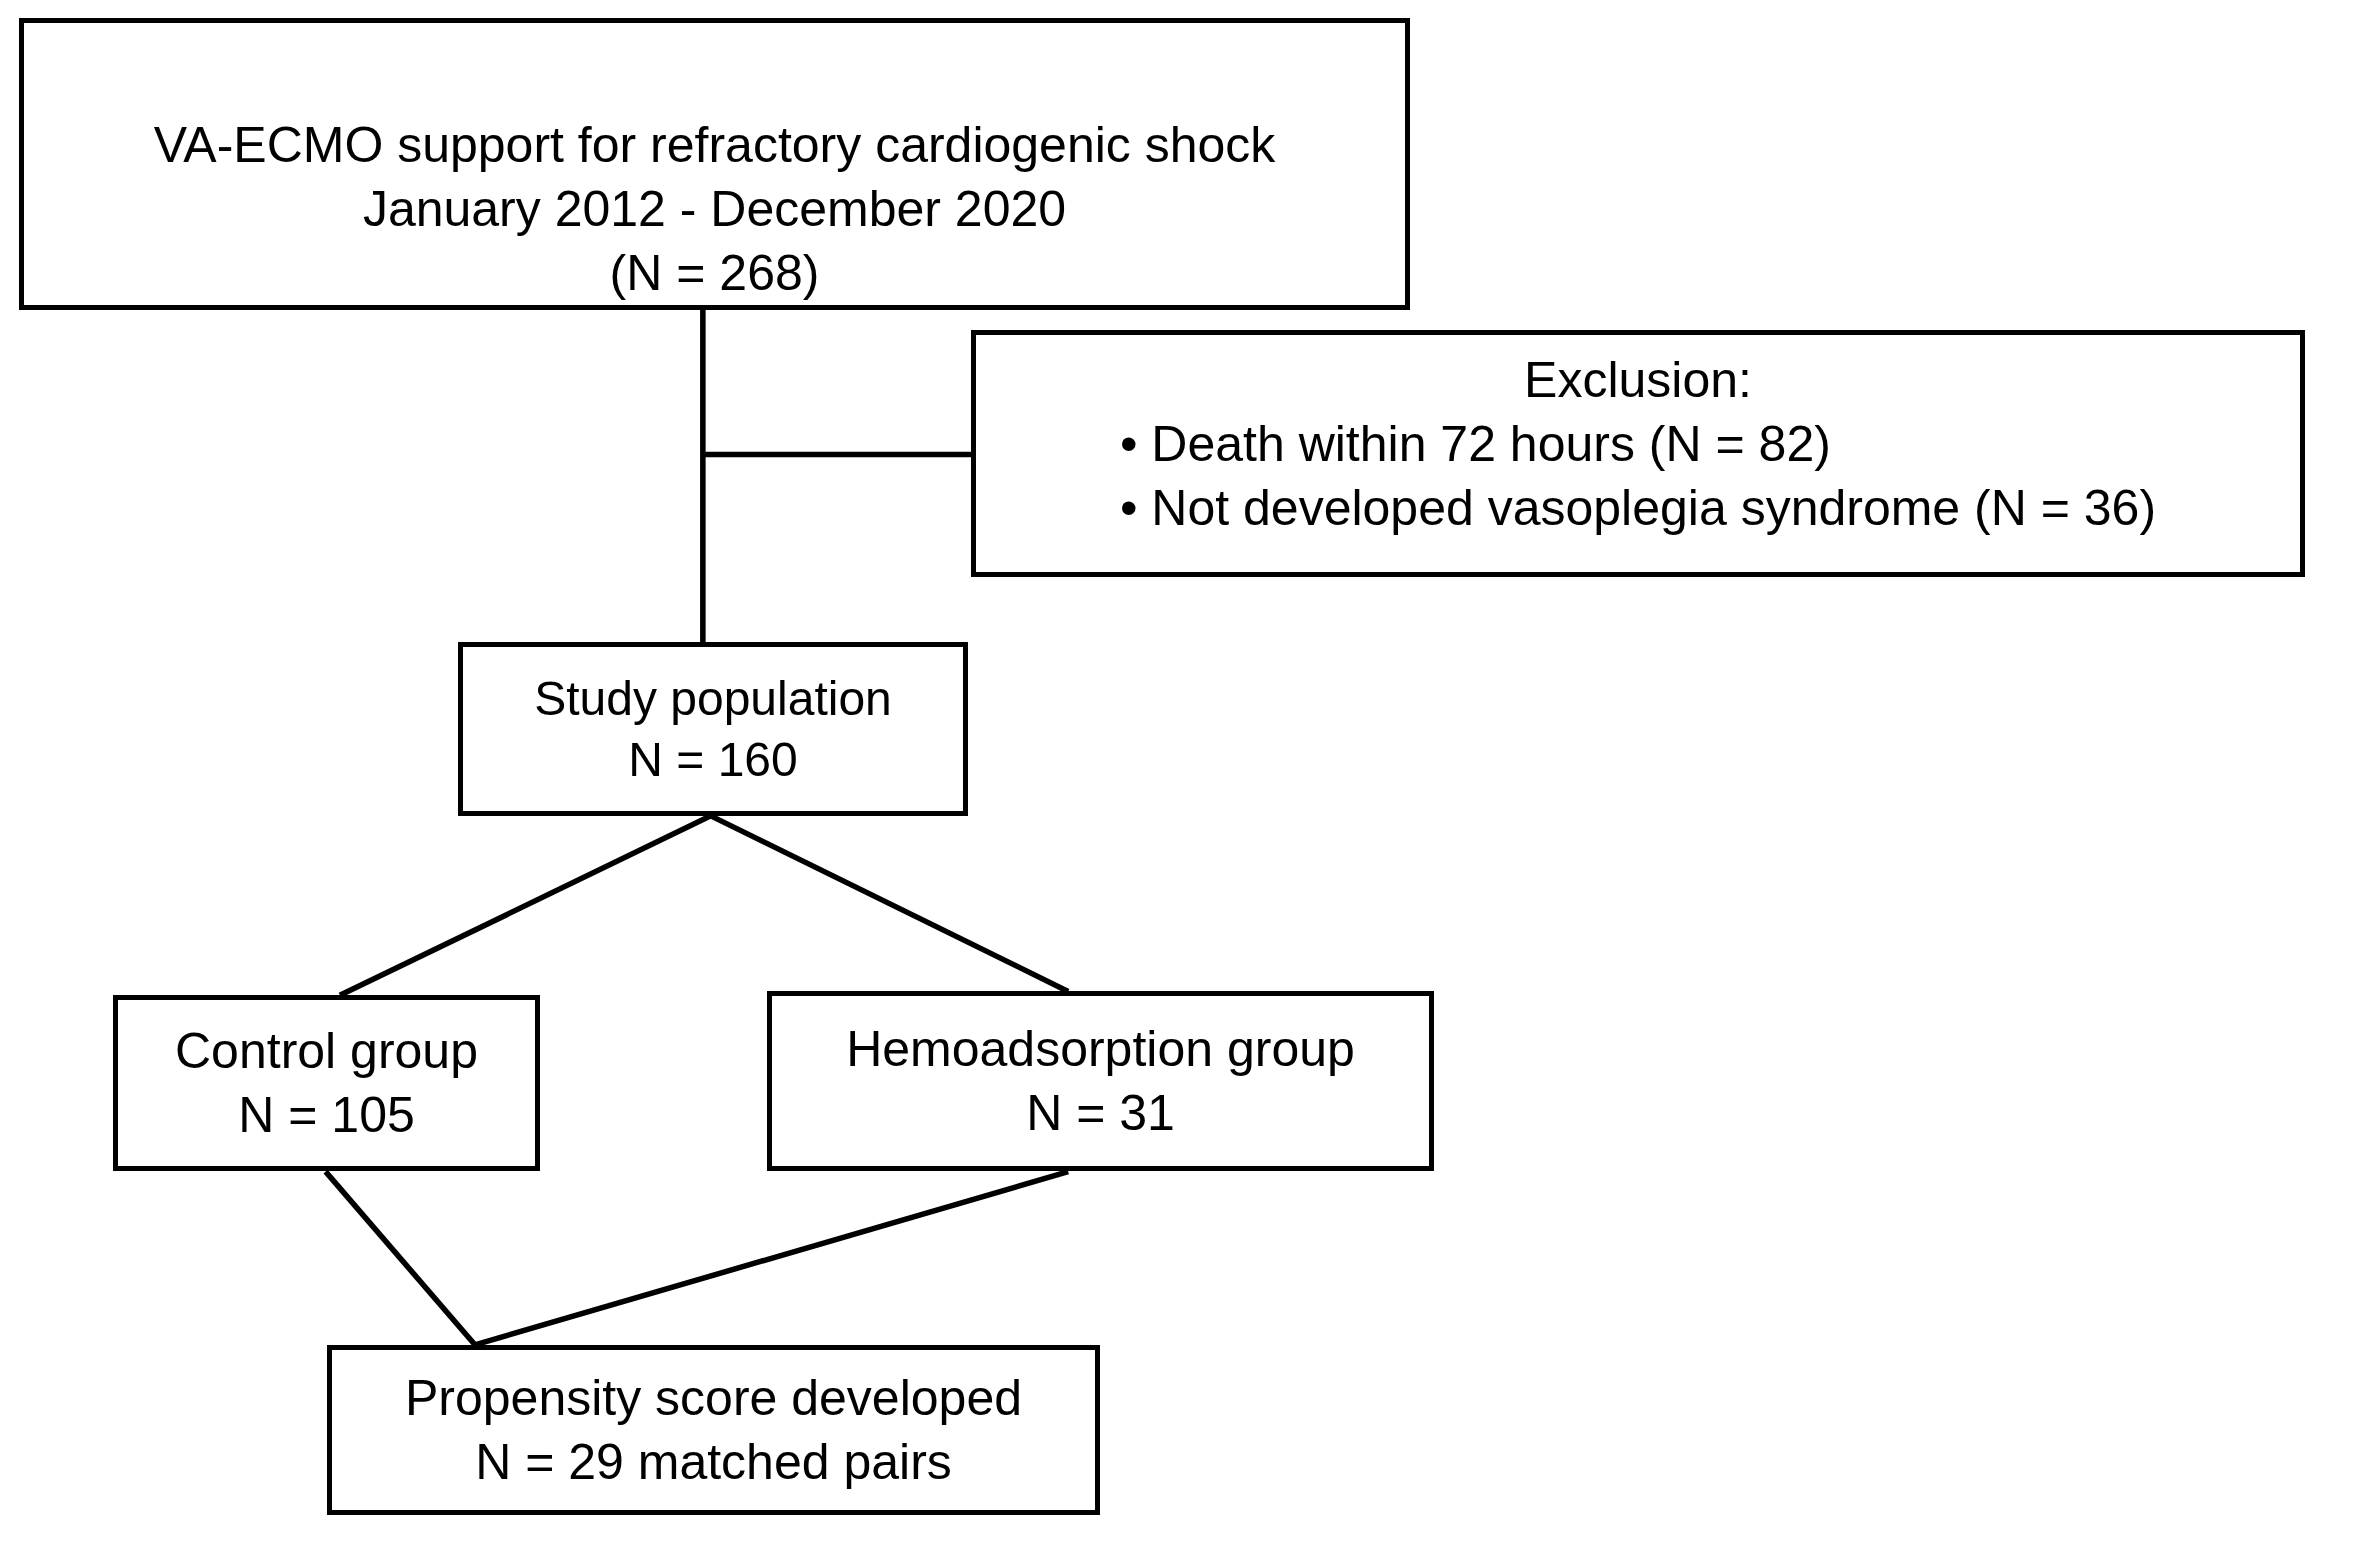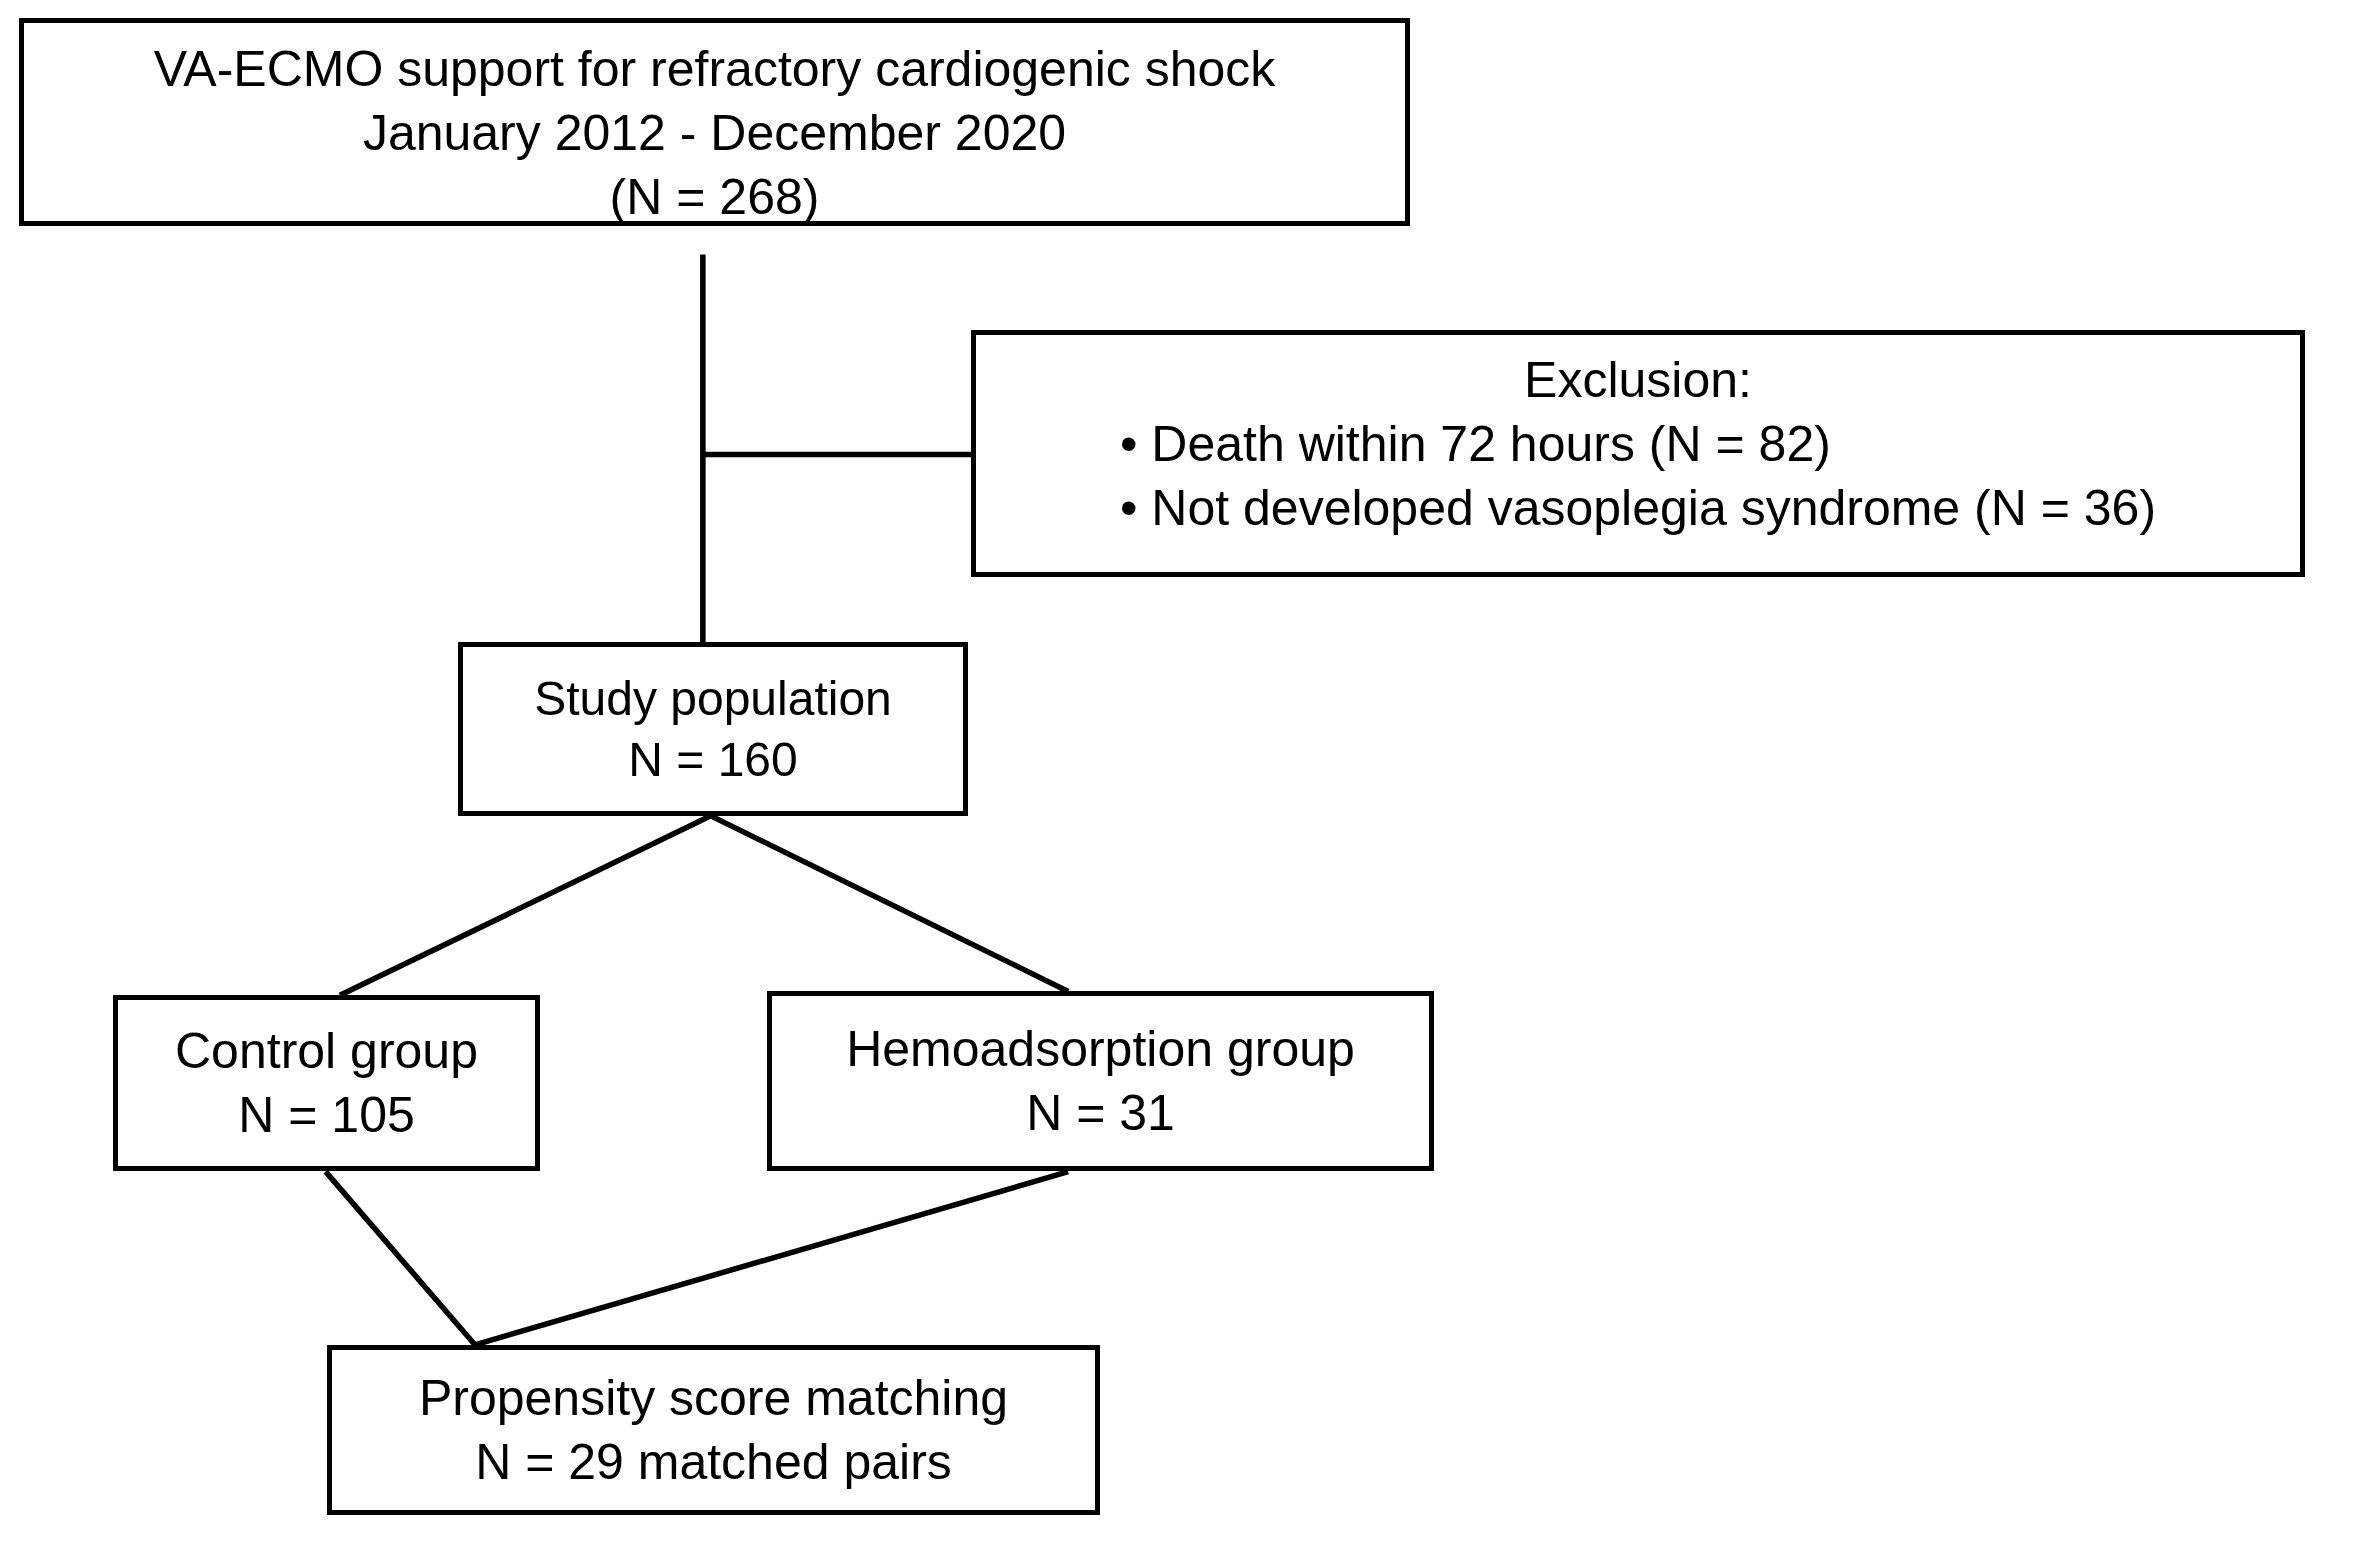--- a/index.html
+++ b/index.html
@@ -43,23 +43,23 @@
     display: block;
     white-space: nowrap;
   }
   .node-title {
     font-size: 50px;
   }
 
   
   #node-cohort {
     left: 19px;  top: 18px;
-    width: 1391px; height: 208px;
+    width: 1391px; height: 292px;
     font-size: 50px;
-    justify-content: space-between;
+    justify-content: flex-end;
     padding-top: 14.3px;
   }
   #node-exclusion {
     left: 971px; top: 330px;
     width: 1334px; height: 247px;
     font-size: 50px;
     justify-content: flex-start;
     padding-top: 12.7px;
   }
   #node-exclusion .excl-list {
@@ -140,18 +140,18 @@
     <span class="line">Control group</span>
     <span class="line">N = 105</span>
   </div>
 
   <div class="node" id="node-hemoadsorption">
     <span class="line">Hemoadsorption group</span>
     <span class="line">N = 31</span>
   </div>
 
   <div class="node" id="node-psm">
-    <span class="line">Propensity score matching</span>
+    <span class="line">Propensity score developed</span>
     <span class="line">N = 29 matched pairs</span>
   </div>
 
 </div>
 
 
 </body></html>

